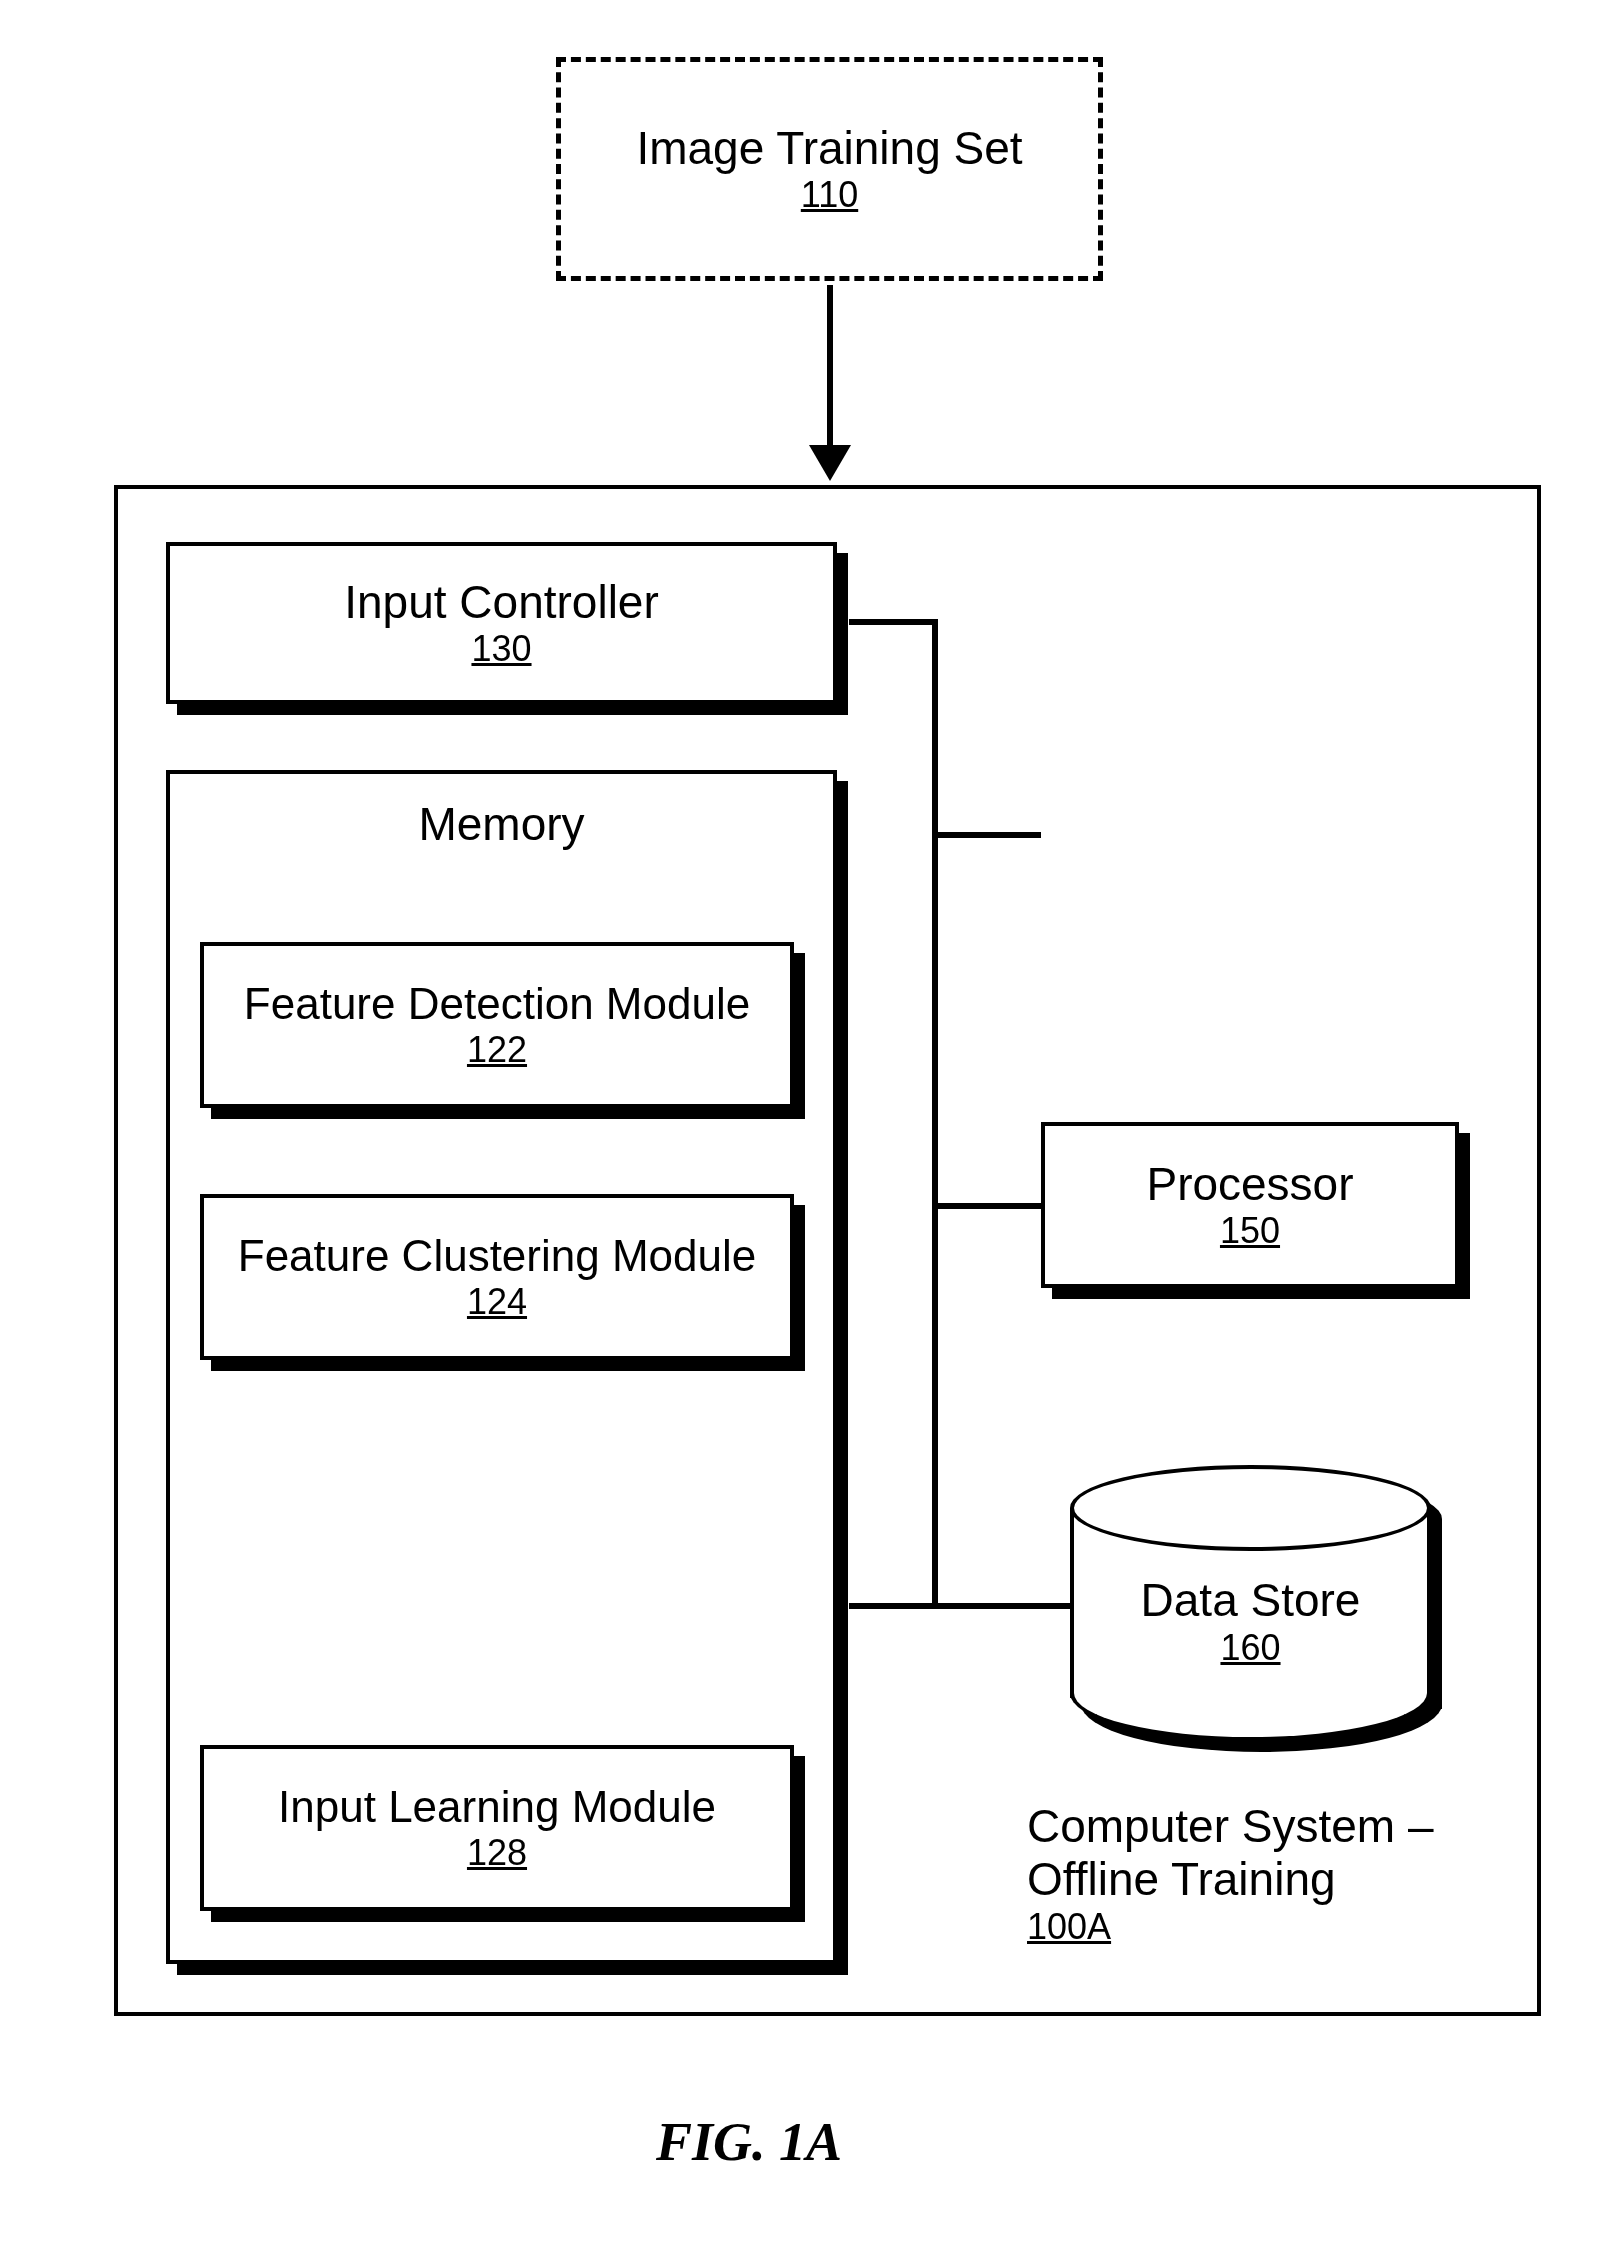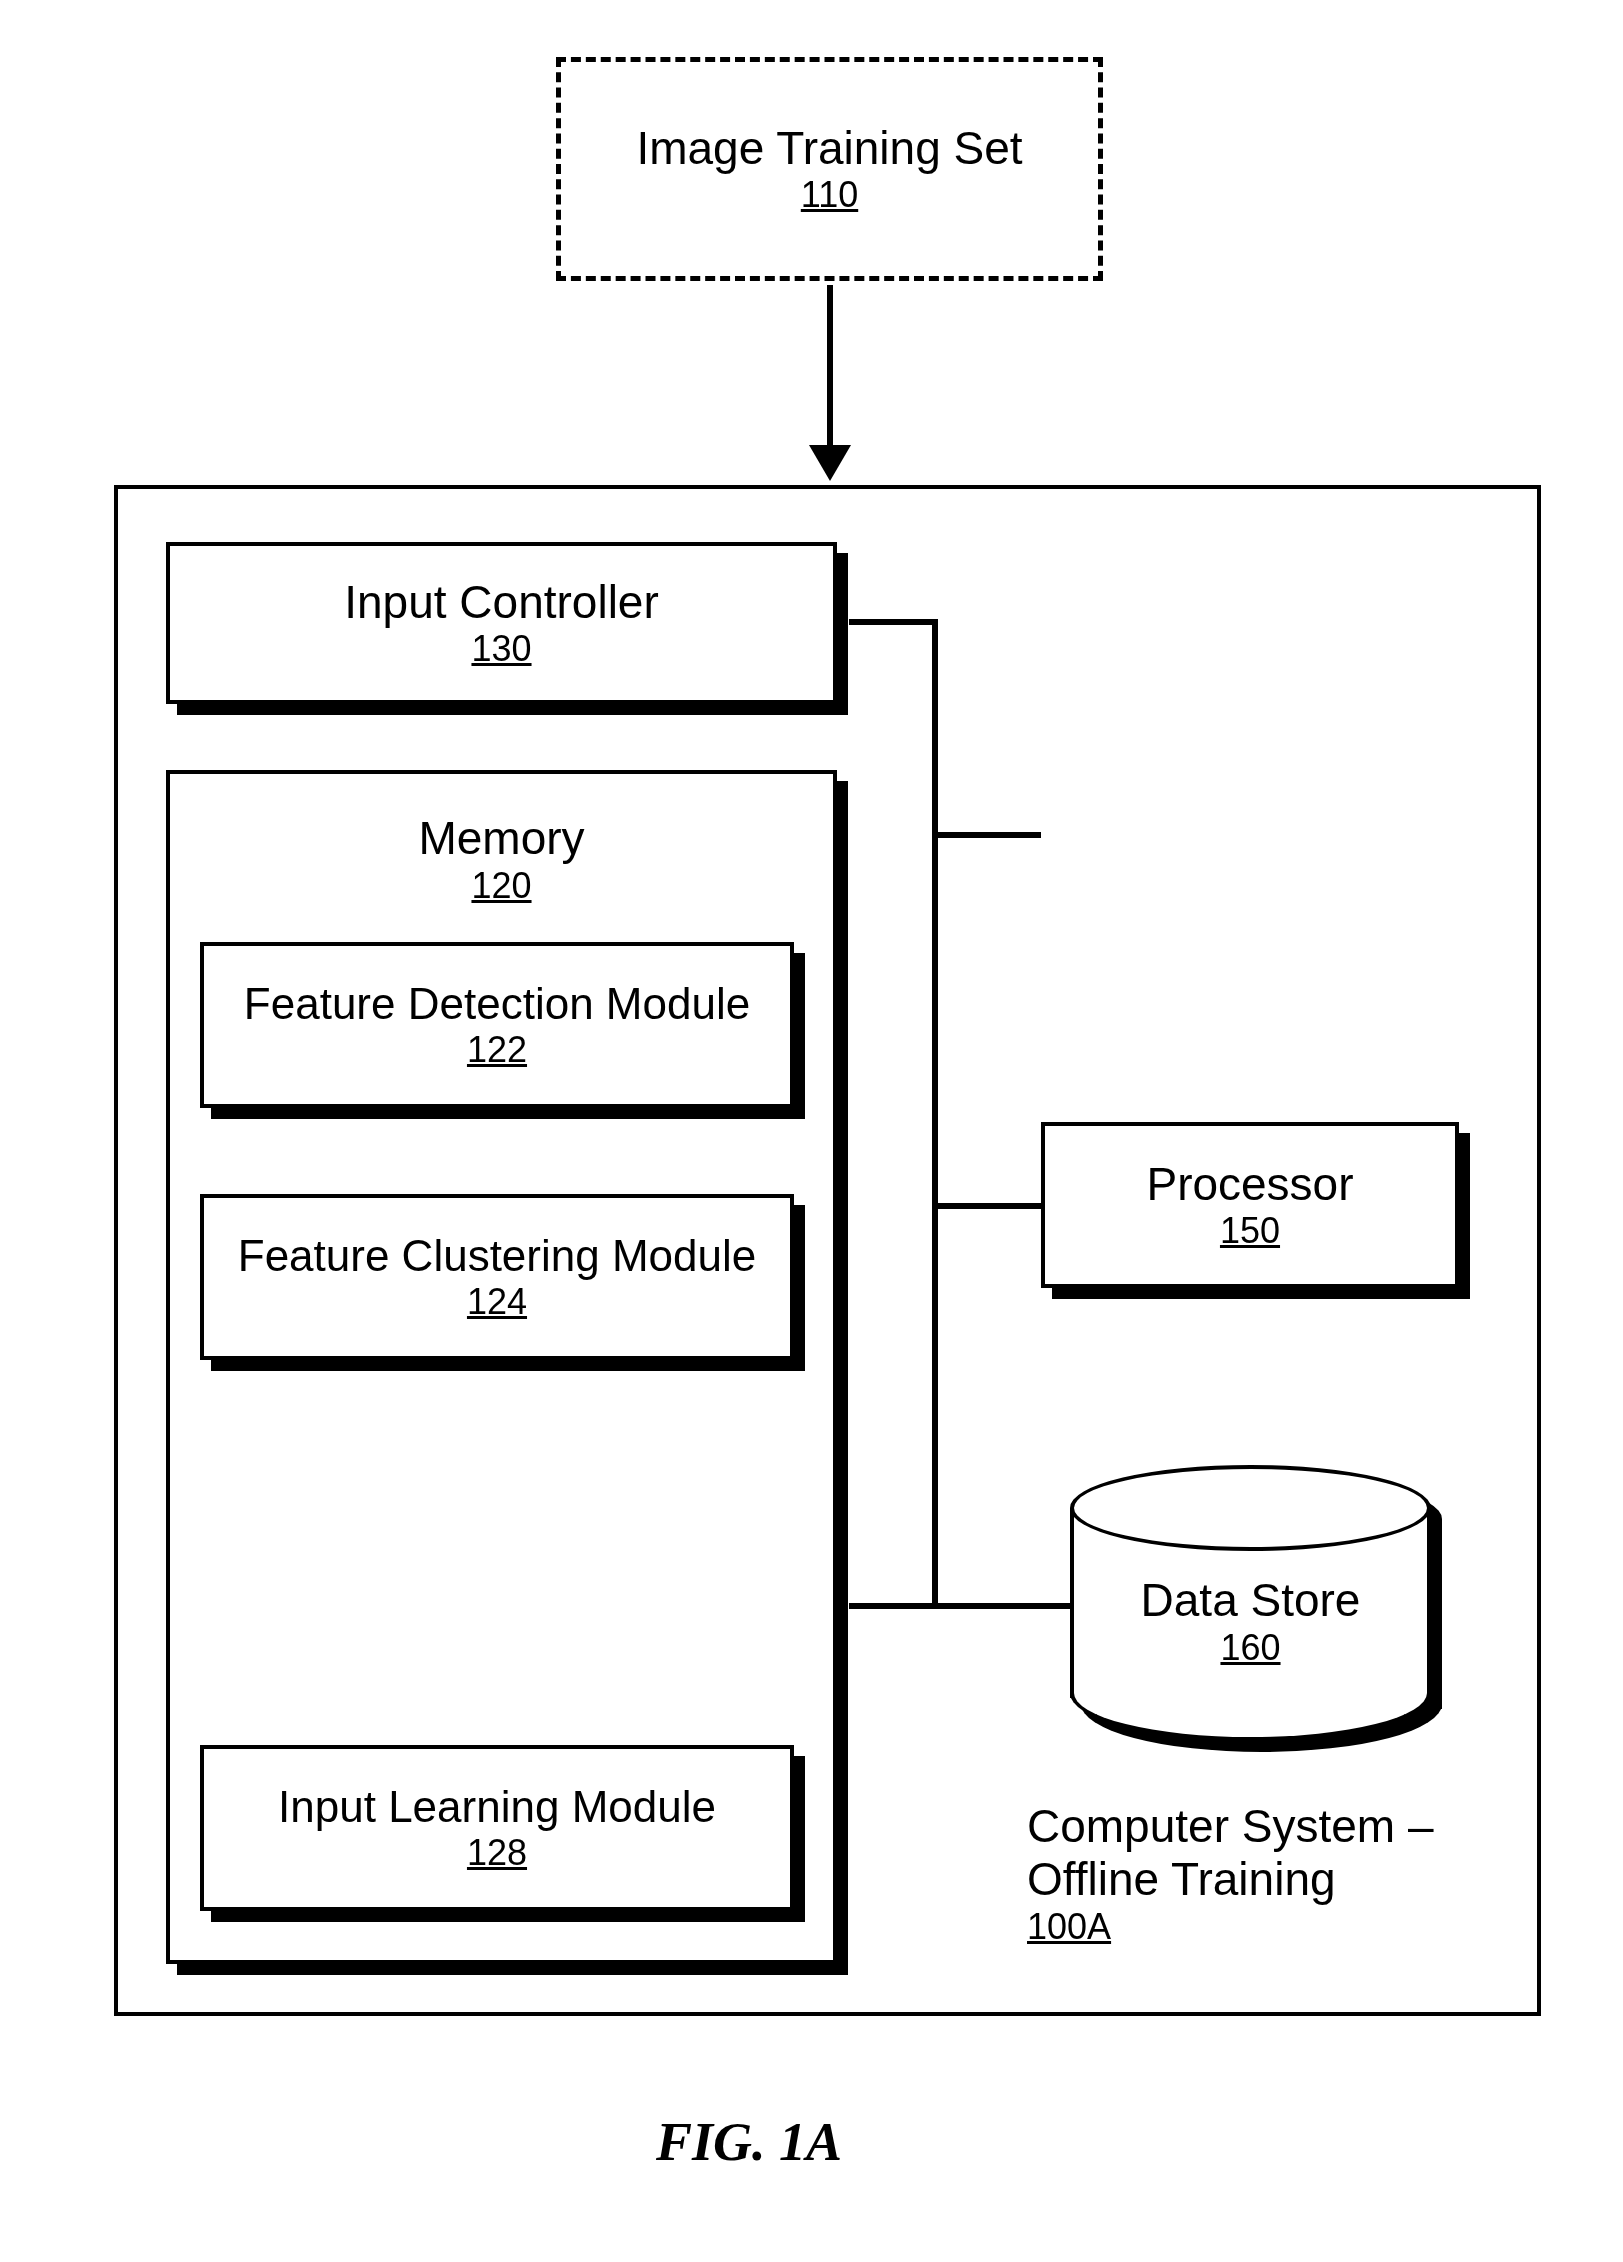--- a/index.html
+++ b/index.html
@@ -114,23 +114,22 @@
   </div>
 
   <div class="abs block shadow" style="left:166px; top:542px; width:671px; height:162px;">
     <div class="center-col">
       <div class="lbl">Input Controller</div>
       <div class="num">130</div>
     </div>
   </div>
 
   <div class="abs block shadow" style="left:166px; top:770px; width:671px; height:1194px;">
-    <div class="abs" style="left:0; top:38px; width:100%; text-align:center;">
+    <div class="abs" style="left:0; top:24px; width:100%; text-align:center;">
       <div class="lbl">Memory</div>
-      <div class="num">120</div>
     </div>
   </div>
 
   <div class="abs block shadow" style="left:200px; top:942px; width:594px; height:166px;">
     <div class="center-col">
       <div class="lbl small-lbl">Feature Detection Module</div>
       <div class="num">122</div>
     </div>
   </div>
 

